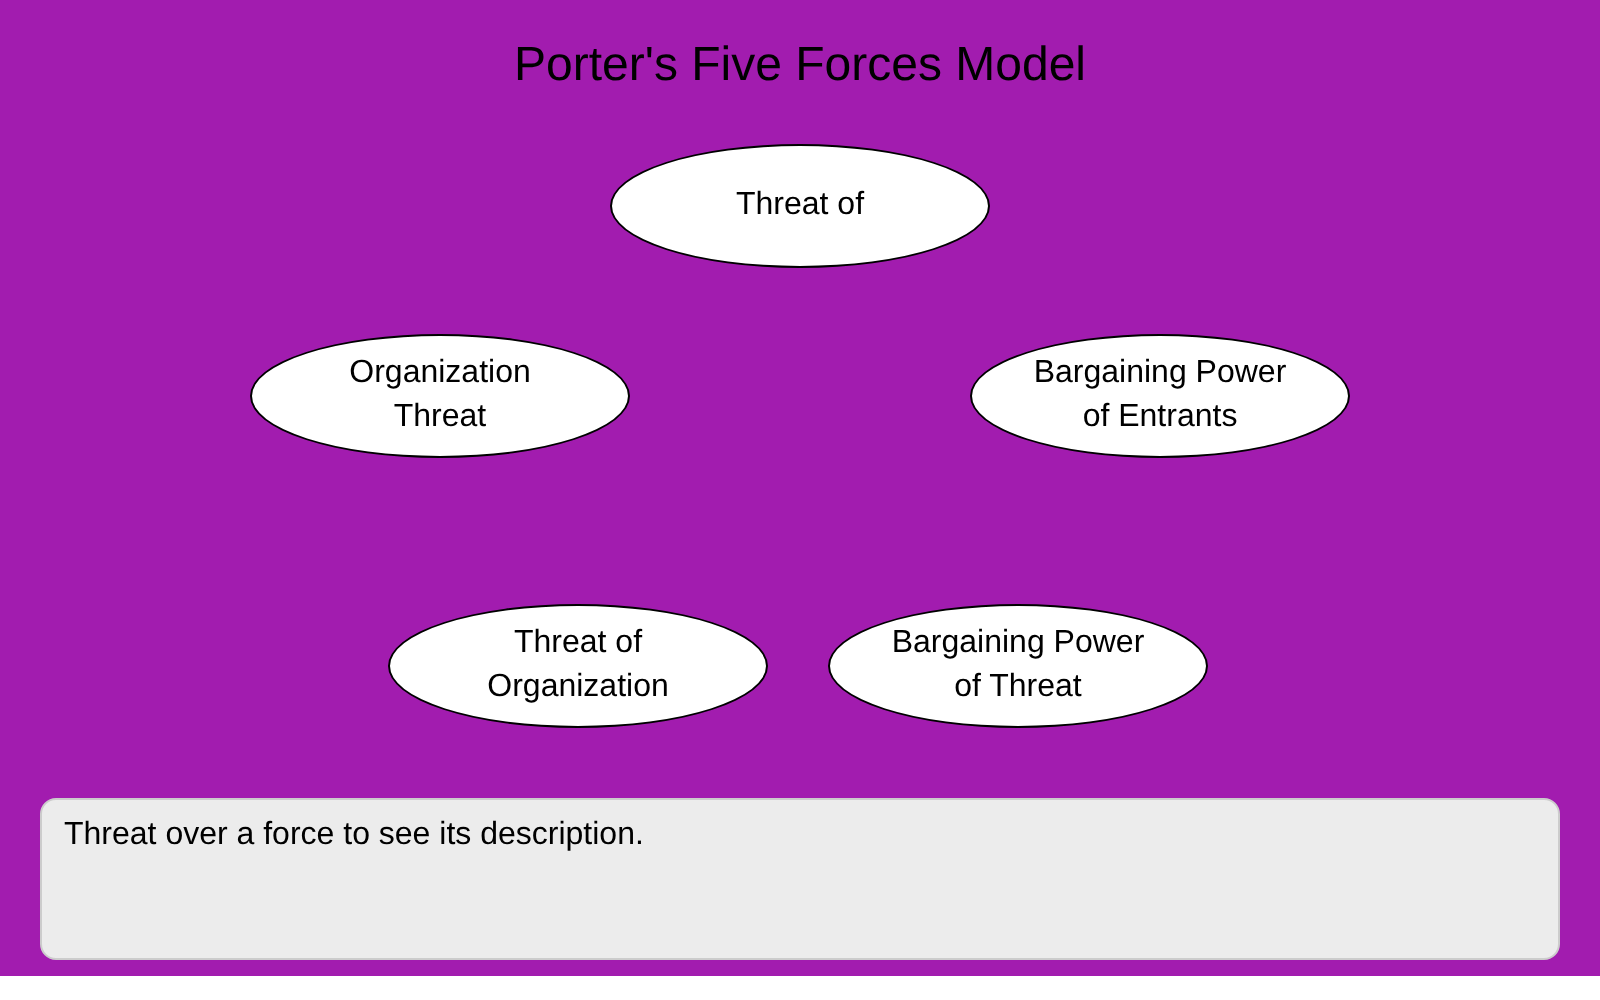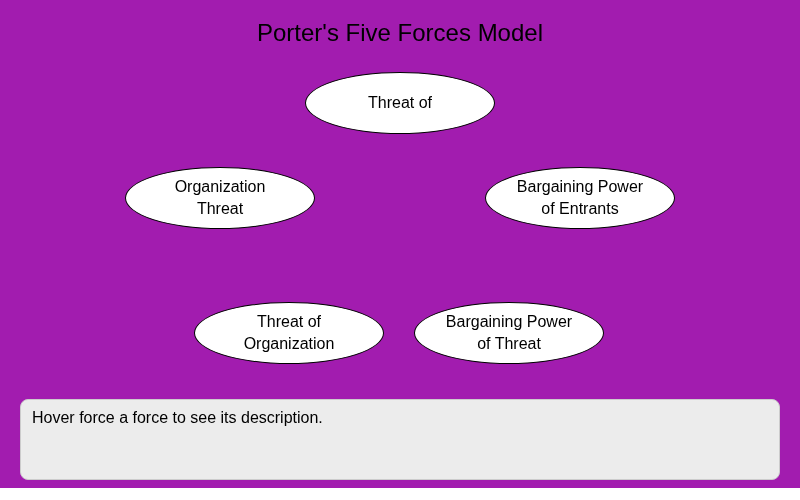--- a/index.html
+++ b/index.html
@@ -104,16 +104,16 @@
     <span class="line">Organization</span>
   </div>
 
   <div class="force-ellipse force-buyer-power">
     <span class="line">Bargaining Power</span>
     <span class="line">of Threat</span>
   </div>
 
 
   <div class="description-panel">
-    <span>Hover force a force to see its description.</span>
+    <span>Threat over a force to see its description.</span>
   </div>
 
 </div>
 
 </body></html>

